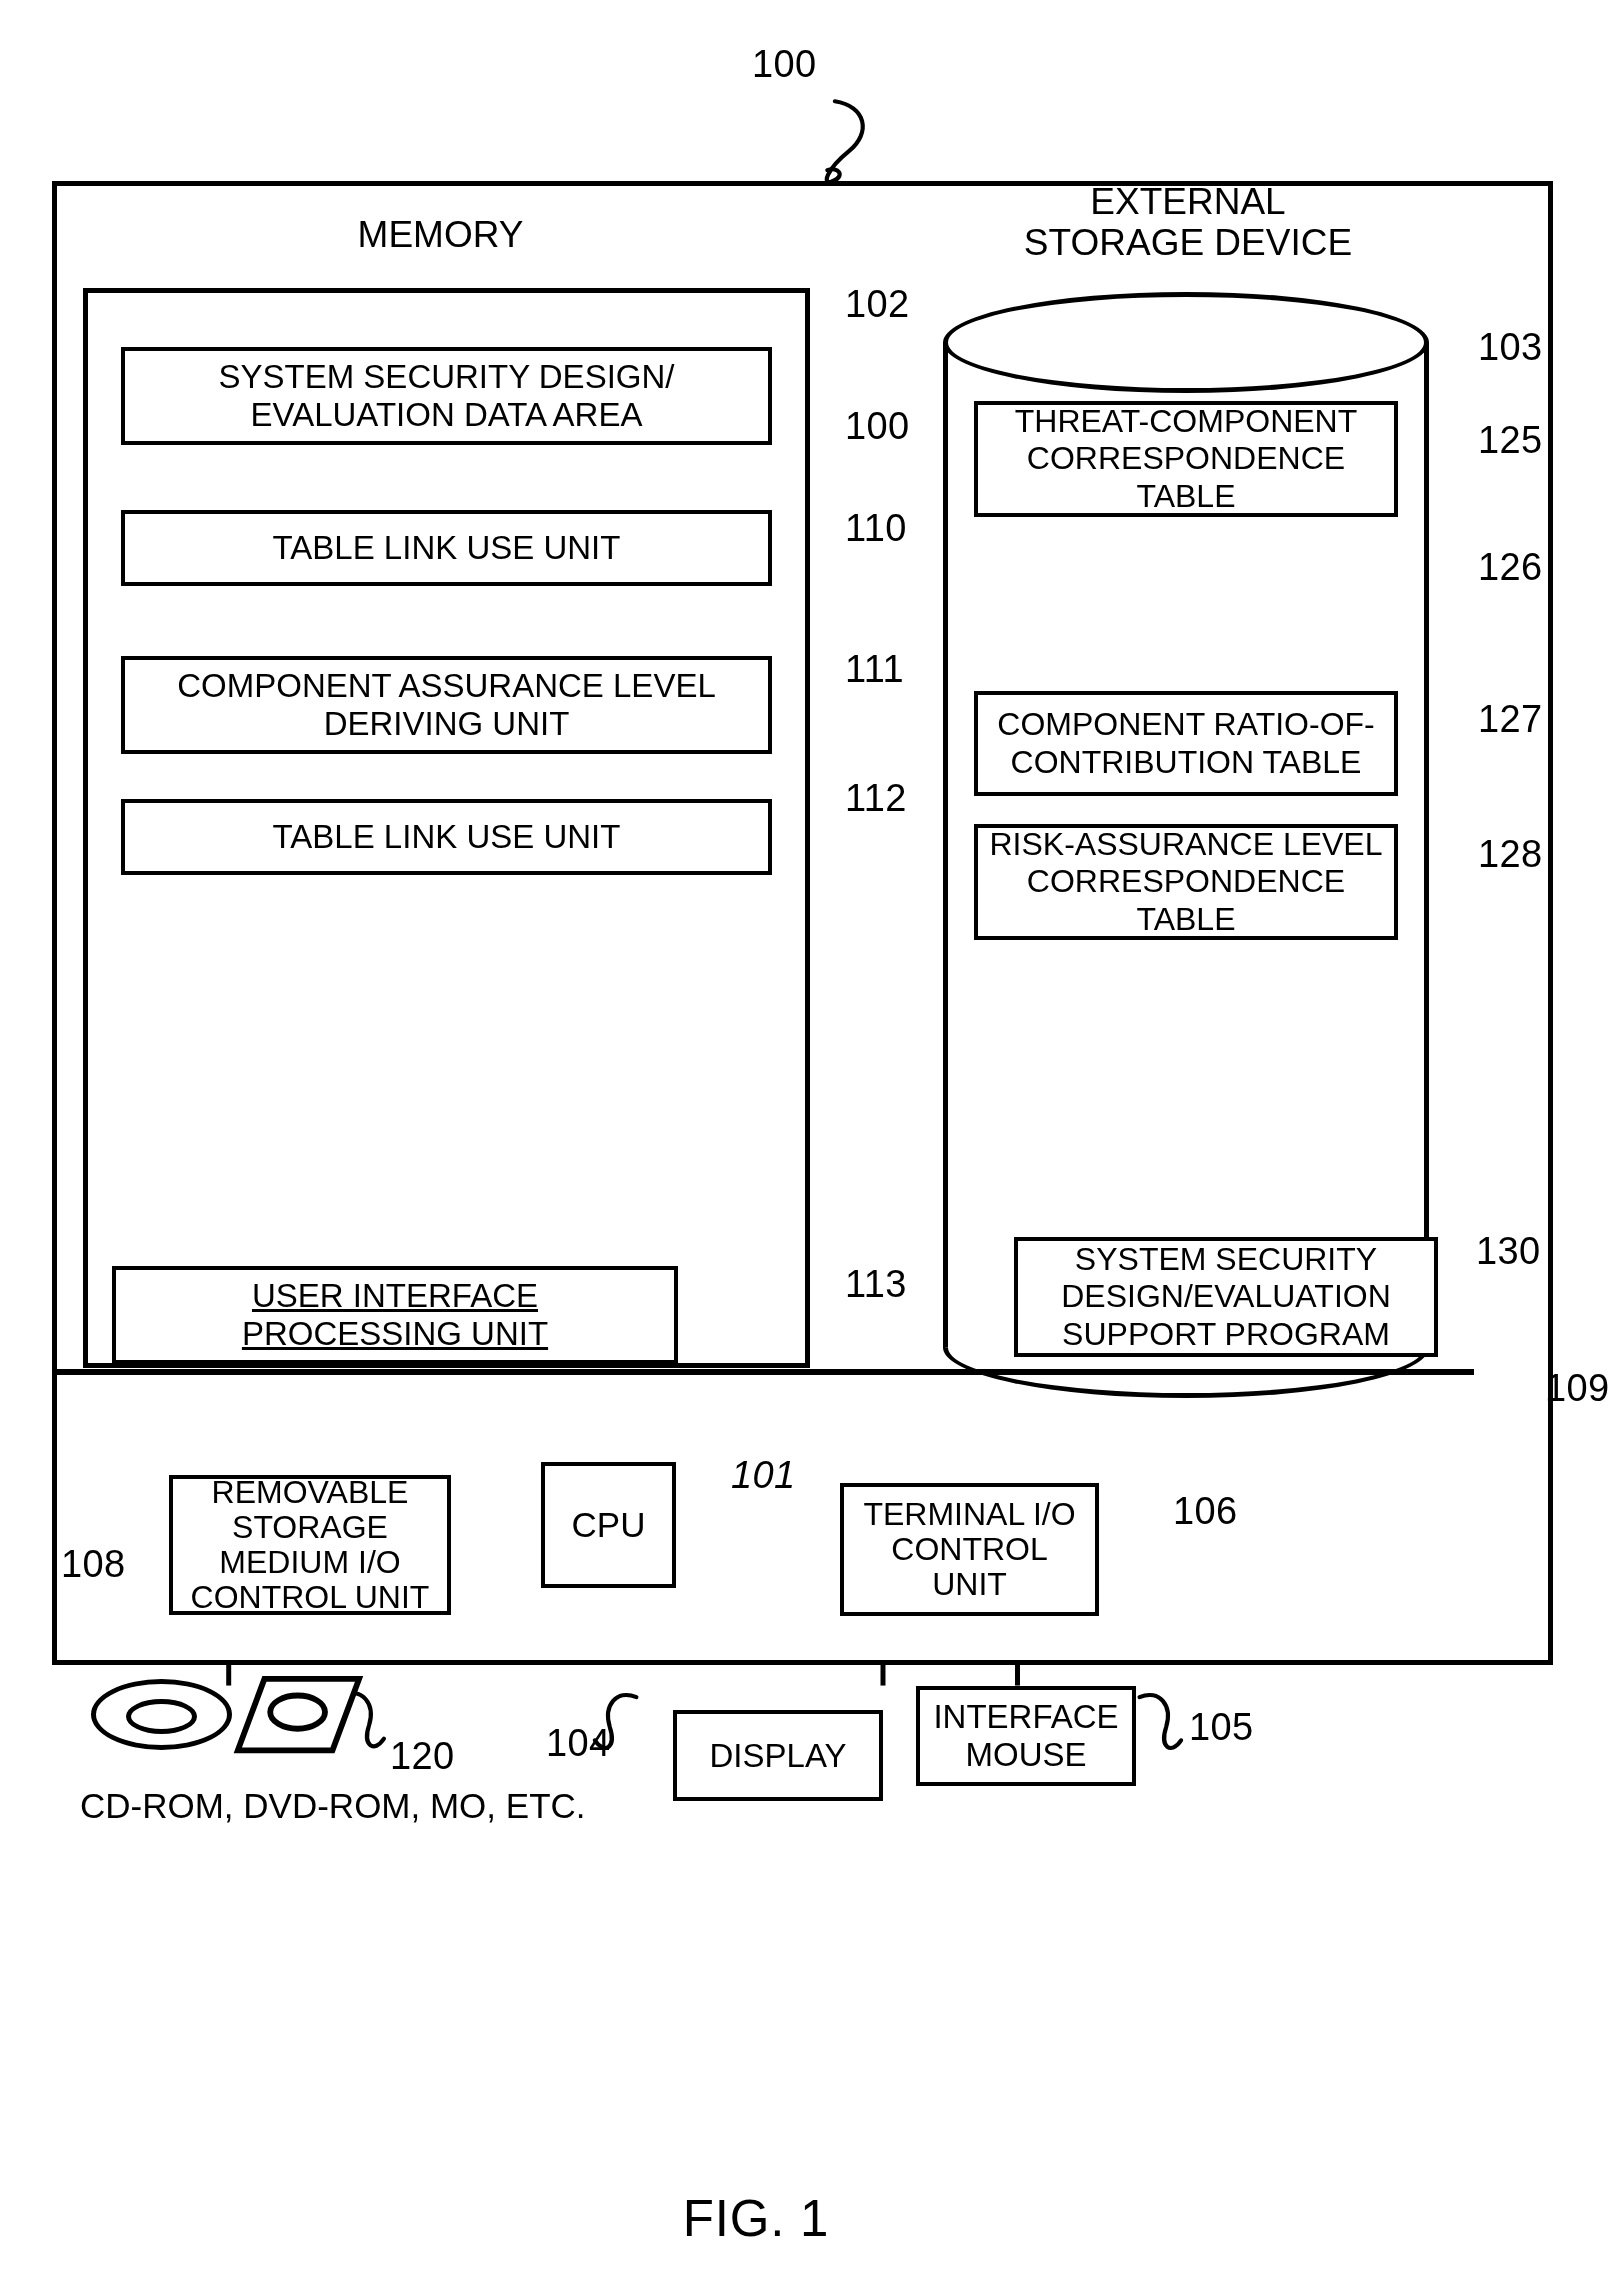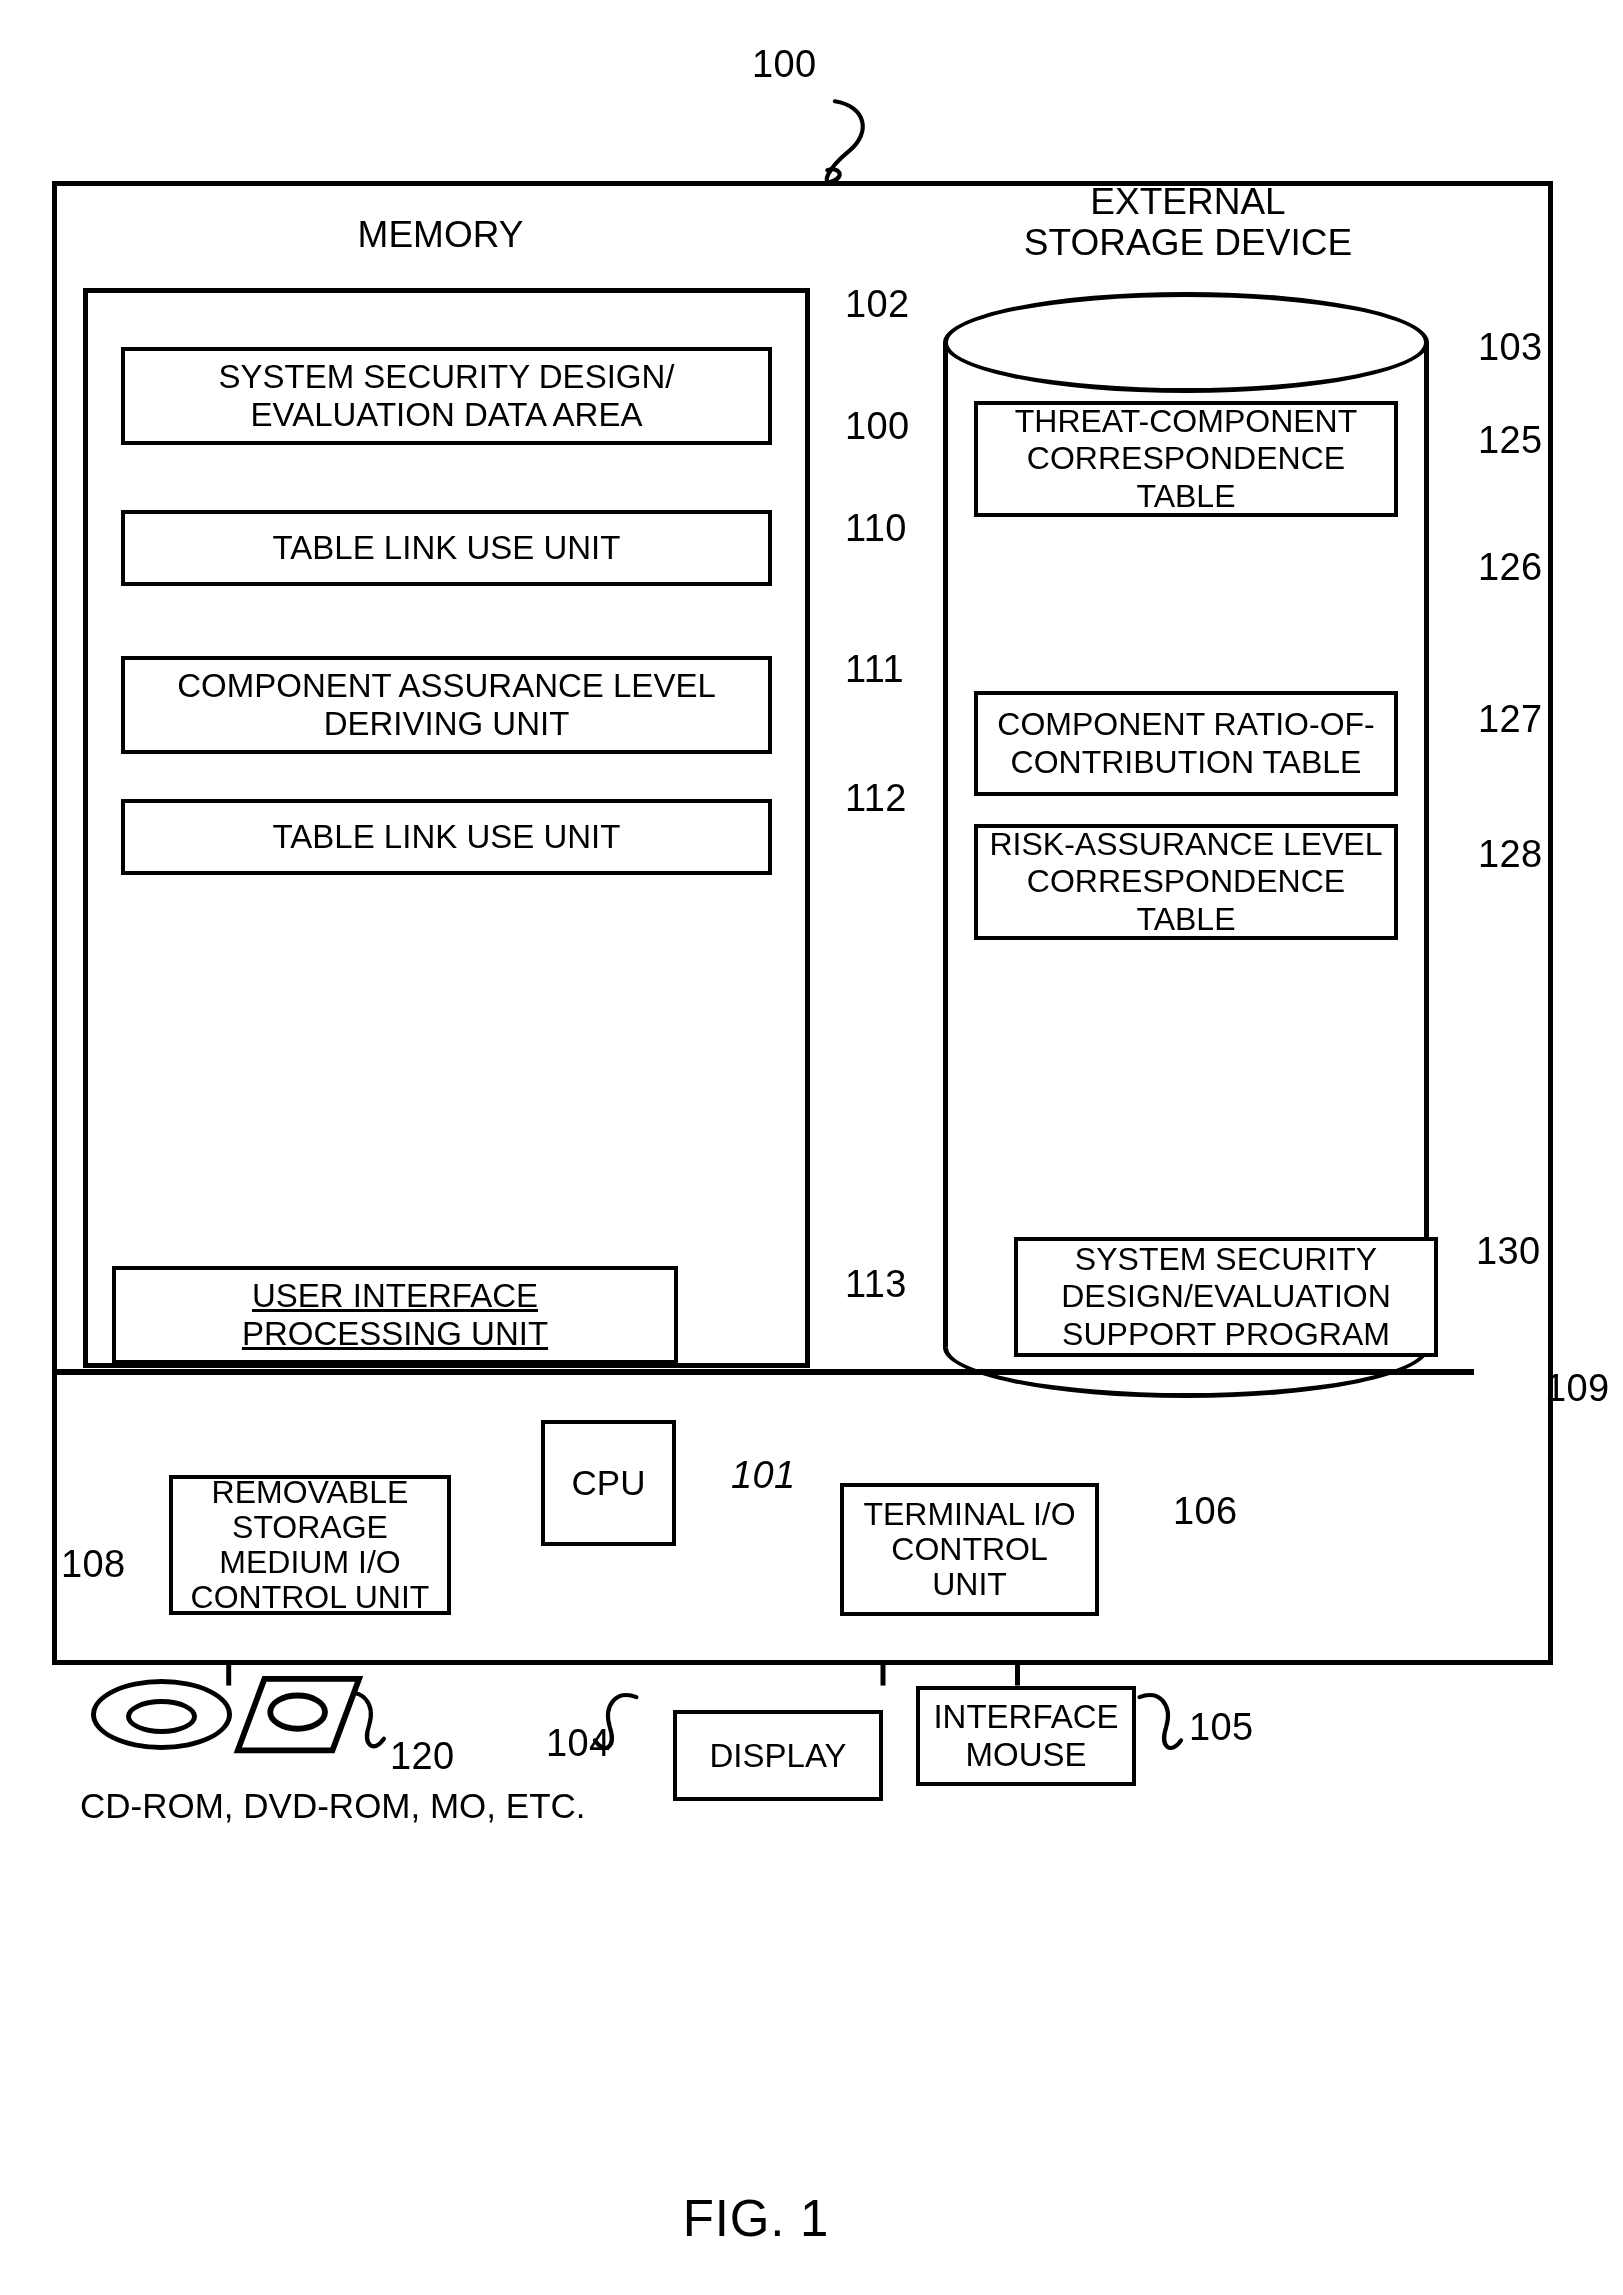--- a/index.html
+++ b/index.html
@@ -334,21 +334,21 @@
 
   <div class="bus"></div>
   <div class="ref" style="left:1545px; top:1369px;">109</div>
 
   <div class="hwbox" style="left:169px; top:1475px; width:282px; height:140px;">REMOVABLE
 STORAGE
 MEDIUM I/O
 CONTROL UNIT</div>
   <div class="ref" style="left:61px; top:1545px;">108</div>
 
-  <div class="hwbox" style="left:541px; top:1420px; width:135px; height:126px; font-size:35px;">CPU</div>
+  <div class="hwbox" style="left:541px; top:1462px; width:135px; height:126px; font-size:35px;">CPU</div>
   <div class="ref" style="left:731px; top:1456px;font-style:italic;">101</div>
 
   <div class="hwbox" style="left:840px; top:1483px; width:259px; height:133px;">TERMINAL I/O
 CONTROL
 UNIT</div>
   <div class="ref" style="left:1173px; top:1492px;">106</div>
 
   <div class="periph" style="left:673px; top:1686px; width:210px; height:91px;margin-top:24px;">DISPLAY</div>
   <div class="ref" style="left:546px; top:1724px;">104</div>
 

